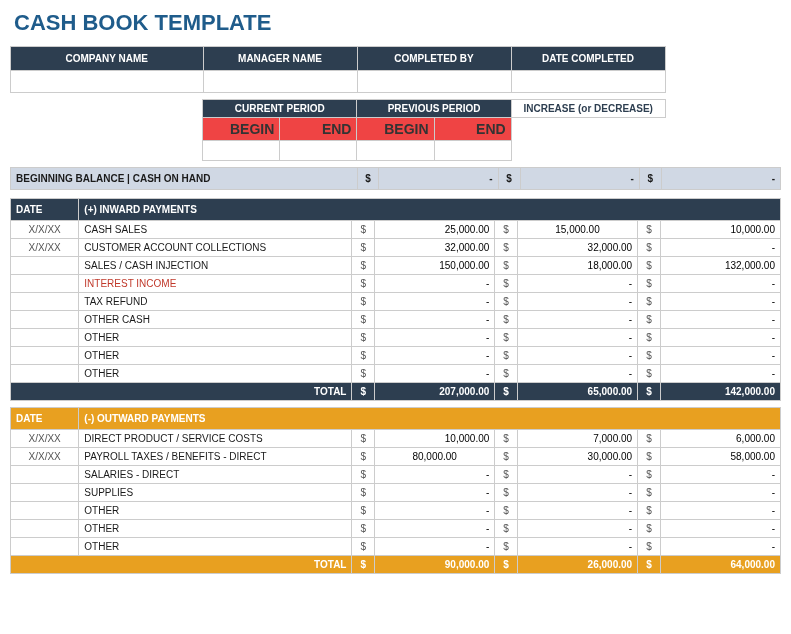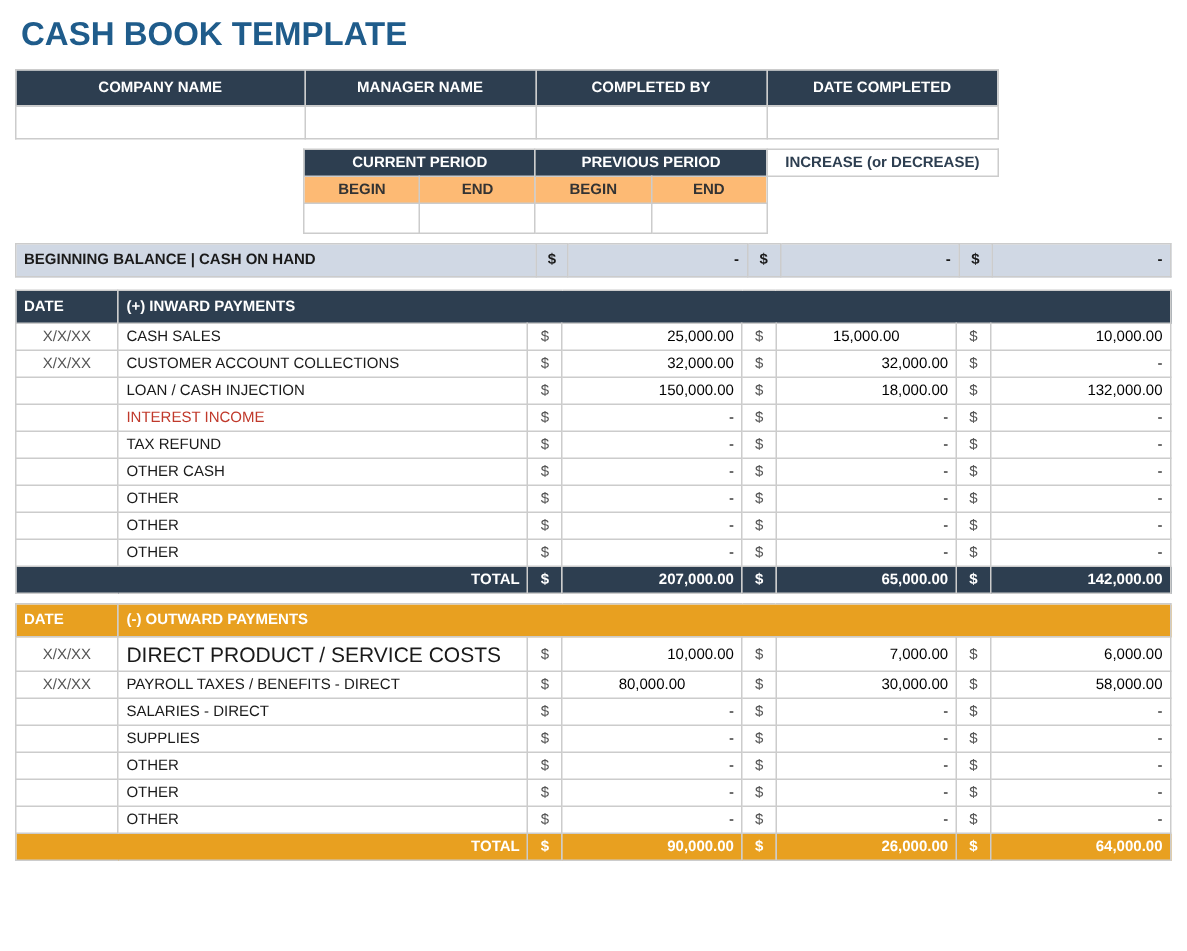--- a/index.html
+++ b/index.html
@@ -41,25 +41,25 @@
       margin-top: 6px;
     }
     .period-table .period-header {
       background: #2d3e50;
       color: #fff;
       font-weight: bold;
       text-align: center;
       font-size: 10px;
     }
     .period-table .sub-header {
-      background: #fdba74;
+      background: #ef4444;
       color: #333;
       font-weight: bold;
-      text-align: center;
-      font-size: 10px;
+      text-align: right;
+      font-size: 14px;
     }
     .period-table .increase-header {
       background: #fff;
       color: #2d3e50;
       font-weight: bold;
       text-align: center;
       font-size: 10px;
       border: 1px solid #ccc;
     }
     .period-table .value-cell {
@@ -259,21 +259,21 @@
       <td style="color:#1a1a1a; font-size:10px;">CUSTOMER ACCOUNT COLLECTIONS</td>
       <td style="text-align:center; color:#555; font-size:10px;">$</td>
       <td style="text-align:right; font-size:10px;">32,000.00</td>
       <td style="text-align:center; color:#555; font-size:10px;">$</td>
       <td style="text-align:right; font-size:10px;">32,000.00</td>
       <td style="text-align:center; color:#555; font-size:10px;">$</td>
       <td style="text-align:right; font-size:10px;">-</td>
     </tr>
       <tr class="data-row">
       <td style="text-align:center; color:#555; font-size:10px;"></td>
-      <td style="color:#1a1a1a; font-size:10px;">LOAN / CASH INJECTION</td>
+      <td style="color:#1a1a1a; font-size:10px;">SALES / CASH INJECTION</td>
       <td style="text-align:center; color:#555; font-size:10px;">$</td>
       <td style="text-align:right; font-size:10px;">150,000.00</td>
       <td style="text-align:center; color:#555; font-size:10px;">$</td>
       <td style="text-align:right; font-size:10px;">18,000.00</td>
       <td style="text-align:center; color:#555; font-size:10px;">$</td>
       <td style="text-align:right; font-size:10px;">132,000.00</td>
     </tr>
       <tr class="data-row">
       <td style="text-align:center; color:#555; font-size:10px;"></td>
       <td style="color:#c0392b; font-size:10px;">INTEREST INCOME</td>
@@ -353,21 +353,21 @@
 
   <tr class="outward-header">
     <td>DATE</td>
     <td colspan="7">(-) OUTWARD PAYMENTS</td>
   </tr>
 
   </tbody>
     <tbody id="outward-rows">
       <tr class="data-row">
       <td style="text-align:center; color:#555; font-size:10px;">X/X/XX</td>
-      <td style="color:#1a1a1a; font-size:14px;margin-top:23px;">DIRECT PRODUCT / SERVICE COSTS</td>
+      <td style="color:#1a1a1a; font-size:10px;margin-top:23px;">DIRECT PRODUCT / SERVICE COSTS</td>
       <td style="text-align:center; color:#555; font-size:10px;">$</td>
       <td style="text-align:right; font-size:10px;">10,000.00</td>
       <td style="text-align:center; color:#555; font-size:10px;">$</td>
       <td style="text-align:right; font-size:10px;">7,000.00</td>
       <td style="text-align:center; color:#555; font-size:10px;">$</td>
       <td style="text-align:right; font-size:10px;">6,000.00</td>
     </tr>
       <tr class="data-row">
       <td style="text-align:center; color:#555; font-size:10px;">X/X/XX</td>
       <td style="color:#1a1a1a; font-size:10px;">PAYROLL TAXES / BENEFITS - DIRECT</td>

